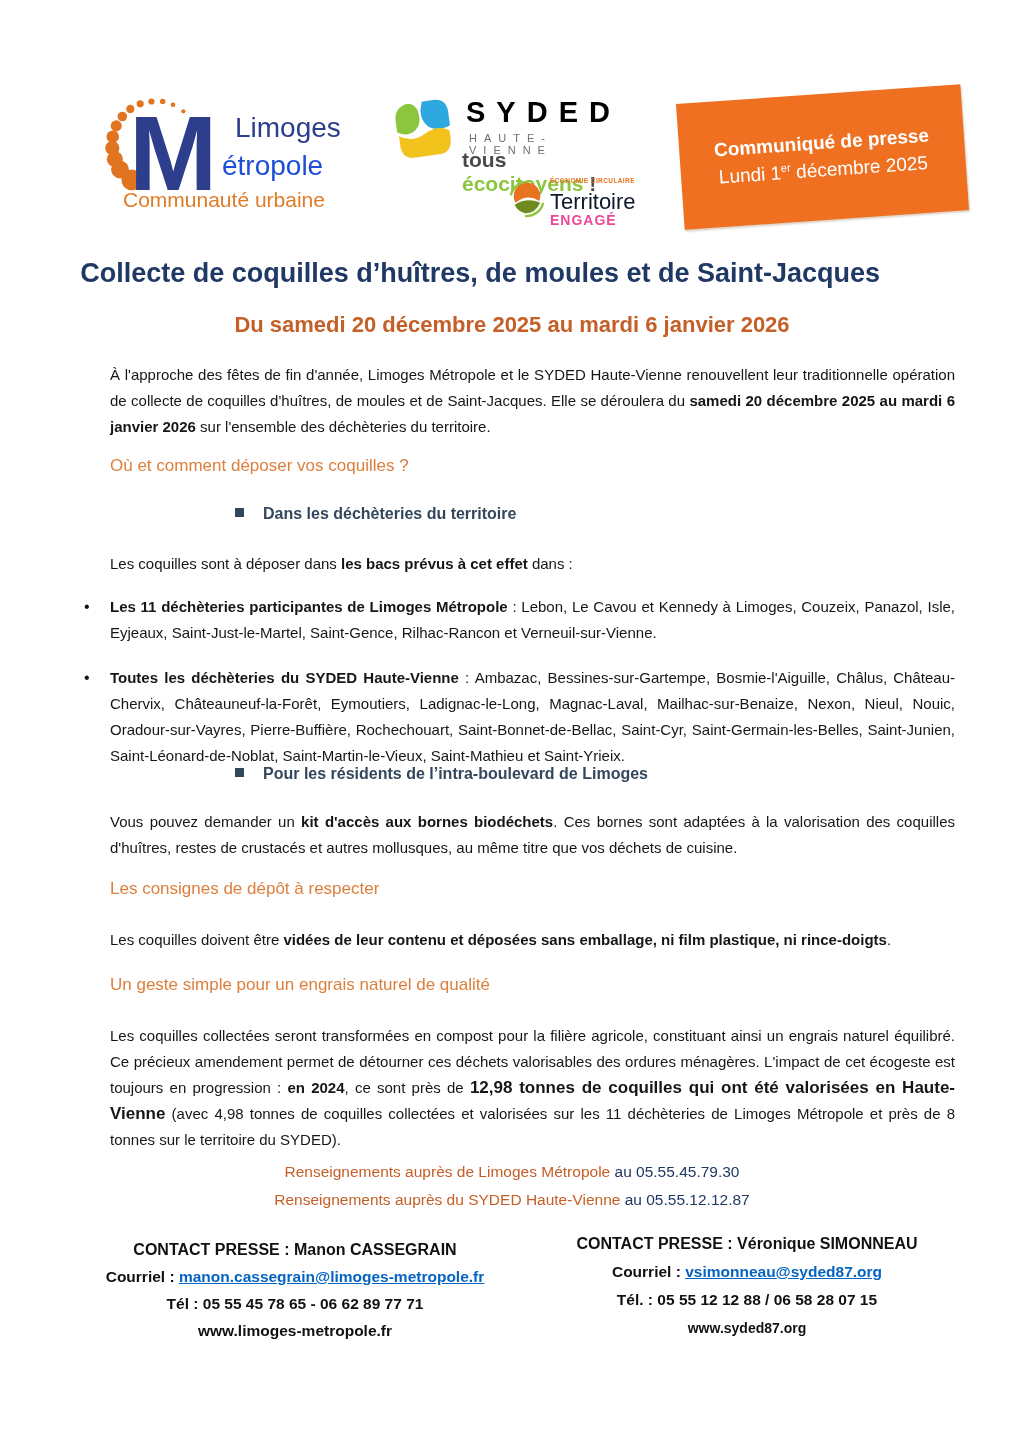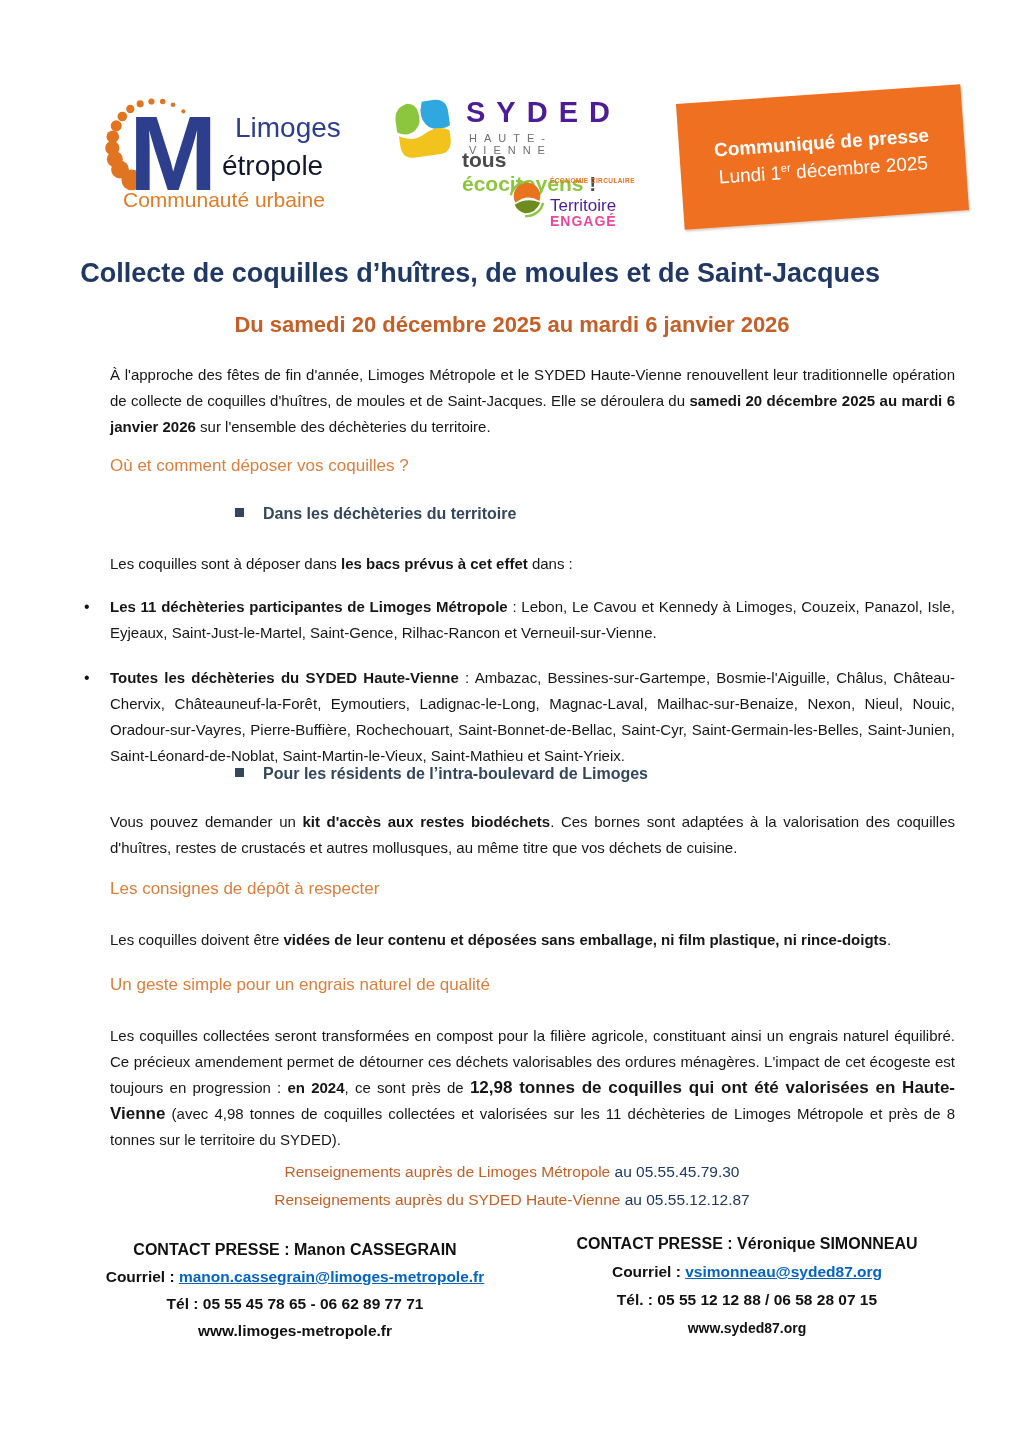--- a/index.html
+++ b/index.html
@@ -7,35 +7,35 @@
     position:relative;width:1024px;height:1448px;background:#ffffff;
     font-family:"Liberation Sans",sans-serif;color:#1a1a1a;overflow:hidden;
   }
   .abs{position:absolute;}
 
   
   .lm-logo{left:95px;top:86px;width:250px;height:134px;}
   .lm-dots{position:absolute;left:0;top:0;width:126px;height:122px;}
   .lm-m{position:absolute;left:34px;top:14px;font-size:106px;line-height:1;font-weight:bold;color:#2C3E8C;}
   .lm-l1{position:absolute;left:140px;top:26px;font-size:28px;color:#2C3E8C;}
-  .lm-l2{position:absolute;left:127px;top:64px;font-size:28px;color:#0f172a;}
+  .lm-l2{position:absolute;left:127px;top:64px;font-size:28px;color:#1d4ed8;}
   .lm-tag{position:absolute;left:28px;top:102px;font-size:21px;color:#E07B26;}
 
   
   .syded-logo{left:392px;top:96px;width:236px;height:120px;}
   .syded-icon{position:absolute;left:0;top:2px;width:62px;height:62px;}
-  .syded-name{position:absolute;left:74px;top:0px;font-size:29px;font-weight:bold;letter-spacing:11px;color:#4c1d95;}
+  .syded-name{position:absolute;left:74px;top:0px;font-size:29px;font-weight:bold;letter-spacing:11px;color:#000000;}
   .syded-region{position:absolute;left:77px;top:36px;font-size:11px;letter-spacing:7px;color:#6e6e6e;}
   .syded-tagline{position:absolute;left:70px;top:52px;font-size:21px;font-weight:bold;color:#4a4a4a;}
   .syded-tagline .green{color:#8CC63F;}
   .engage-badge{position:absolute;left:116px;top:82px;width:120px;height:44px;}
   .engage-icon{position:absolute;left:0;top:2px;width:38px;height:38px;}
   .engage-text{position:absolute;left:42px;top:0;width:90px;line-height:1;}
   .engage-top{font-size:6.5px;font-weight:bold;color:#E8731E;letter-spacing:.4px;}
-  .engage-mid{font-size:17px;color:#4c1d95;margin-top:12px;}
+  .engage-mid{font-size:22px;color:#0f172a;margin-top:6px;}
   .engage-bot{font-size:14px;font-weight:bold;color:#ec4899;letter-spacing:1px;}
 
   
   .press-box{
     left:680px;top:94px;width:285px;height:126px;background:#EE7020;
     transform:rotate(-4deg);display:flex;flex-direction:column;justify-content:center;
     text-align:center;color:#ffffff;box-shadow:1px 2px 2px rgba(120,70,20,.25);
   }
   .press-box .l1{font-size:19px;font-weight:bold;margin-bottom:5px;}
   .press-box .l2{font-size:19px;}
@@ -138,21 +138,21 @@
 
   <div class="abs body-block" style="top:551px;"><span>Les coquilles sont à déposer dans </span><b>les bacs prévus à cet effet</b><span> dans :</span></div>
 
   <div class="abs bullets" style="top:594px;">
     <div class="li"><b>Les 11 déchèteries participantes de Limoges Métropole</b><span> : Lebon, Le Cavou et Kennedy à Limoges, Couzeix, Panazol, Isle, Eyjeaux, Saint-Just-le-Martel, Saint-Gence, Rilhac-Rancon et Verneuil-sur-Vienne.</span></div>
     <div class="li"><b>Toutes les déchèteries du SYDED Haute-Vienne</b><span> : Ambazac, Bessines-sur-Gartempe, Bosmie-l'Aiguille, Châlus, Château-Chervix, Châteauneuf-la-Forêt, Eymoutiers, Ladignac-le-Long, Magnac-Laval, Mailhac-sur-Benaize, Nexon, Nieul, Nouic, Oradour-sur-Vayres, Pierre-Buffière, Rochechouart, Saint-Bonnet-de-Bellac, Saint-Cyr, Saint-Germain-les-Belles, Saint-Junien, Saint-Léonard-de-Noblat, Saint-Martin-le-Vieux, Saint-Mathieu et Saint-Yrieix.</span></div>
   </div>
 
   <div class="abs subhead" style="top:765px;"><span class="sq"></span><span>Pour les résidents de l’intra-boulevard de Limoges</span></div>
 
-  <div class="abs body-block" style="top:809px;"><span>Vous pouvez demander un </span><b>kit d'accès aux restes biodéchets</b><span>. Ces bornes sont adaptées à la valorisation des coquilles d'huîtres, restes de crustacés et autres mollusques, au même titre que vos déchets de cuisine.</span></div>
+  <div class="abs body-block" style="top:809px;"><span>Vous pouvez demander un </span><b>kit d'accès aux bornes biodéchets</b><span>. Ces bornes sont adaptées à la valorisation des coquilles d'huîtres, restes de crustacés et autres mollusques, au même titre que vos déchets de cuisine.</span></div>
 
   <div class="abs h-orange" style="top:879px;">Les consignes de dépôt à respecter</div>
   <div class="abs body-block" style="top:927px;"><span>Les coquilles doivent être </span><b>vidées de leur contenu et déposées sans emballage, ni film plastique, ni rince-doigts</b><span>.</span></div>
 
   <div class="abs h-orange" style="top:975px;">Un geste simple pour un engrais naturel de qualité</div>
   <div class="abs body-block" style="top:1023px;"><span>Les coquilles collectées seront transformées en compost pour la filière agricole, constituant ainsi un engrais naturel équilibré. Ce précieux amendement permet de détourner ces déchets valorisables des ordures ménagères. L'impact de cet écogeste est toujours en progression : </span><b>en 2024</b><span>, ce sont près de </span><b style="font-size:17px;">12,98 tonnes de coquilles qui ont été valorisées en Haute-Vienne</b><span> (avec 4,98 tonnes de coquilles collectées et valorisées sur les 11 déchèteries de Limoges Métropole et près de 8 tonnes sur le territoire du SYDED).</span></div>
 
   <div class="abs info">
     <div><span class="org">Renseignements auprès de Limoges Métropole</span><span class="tel"> au 05.55.45.79.30</span></div>
     <div><span class="org">Renseignements auprès du SYDED Haute-Vienne</span><span class="tel"> au 05.55.12.12.87</span></div>

